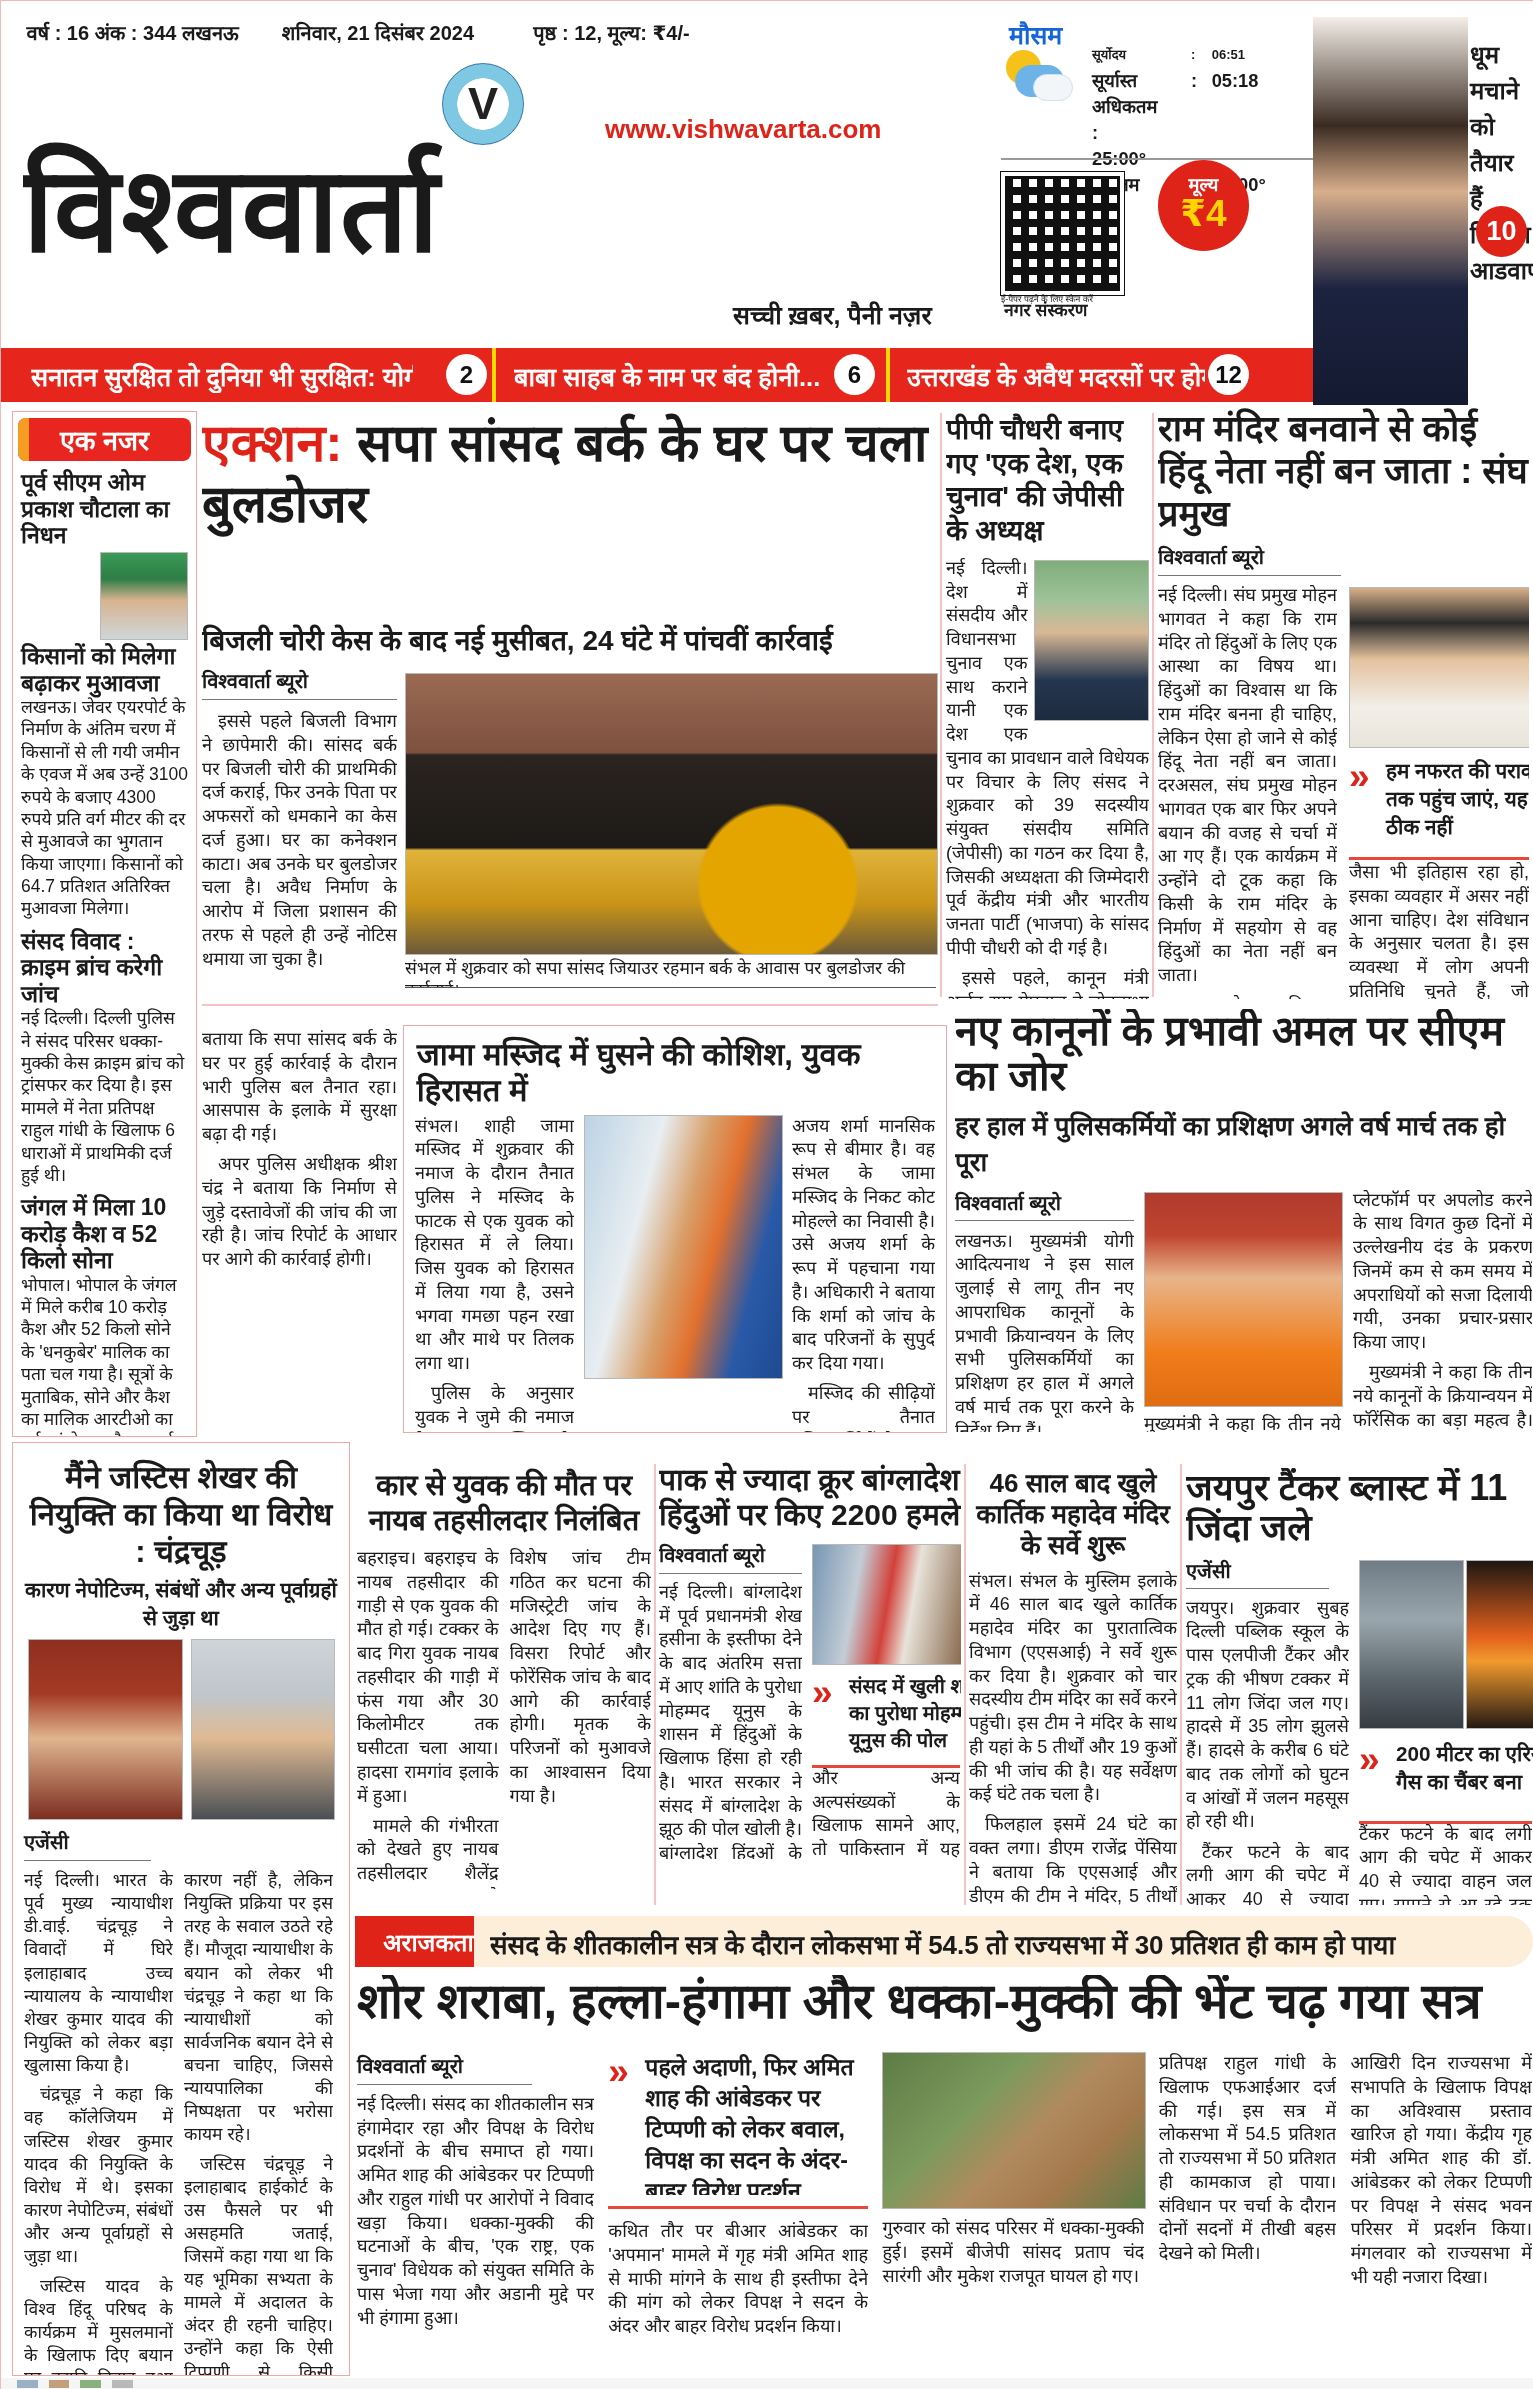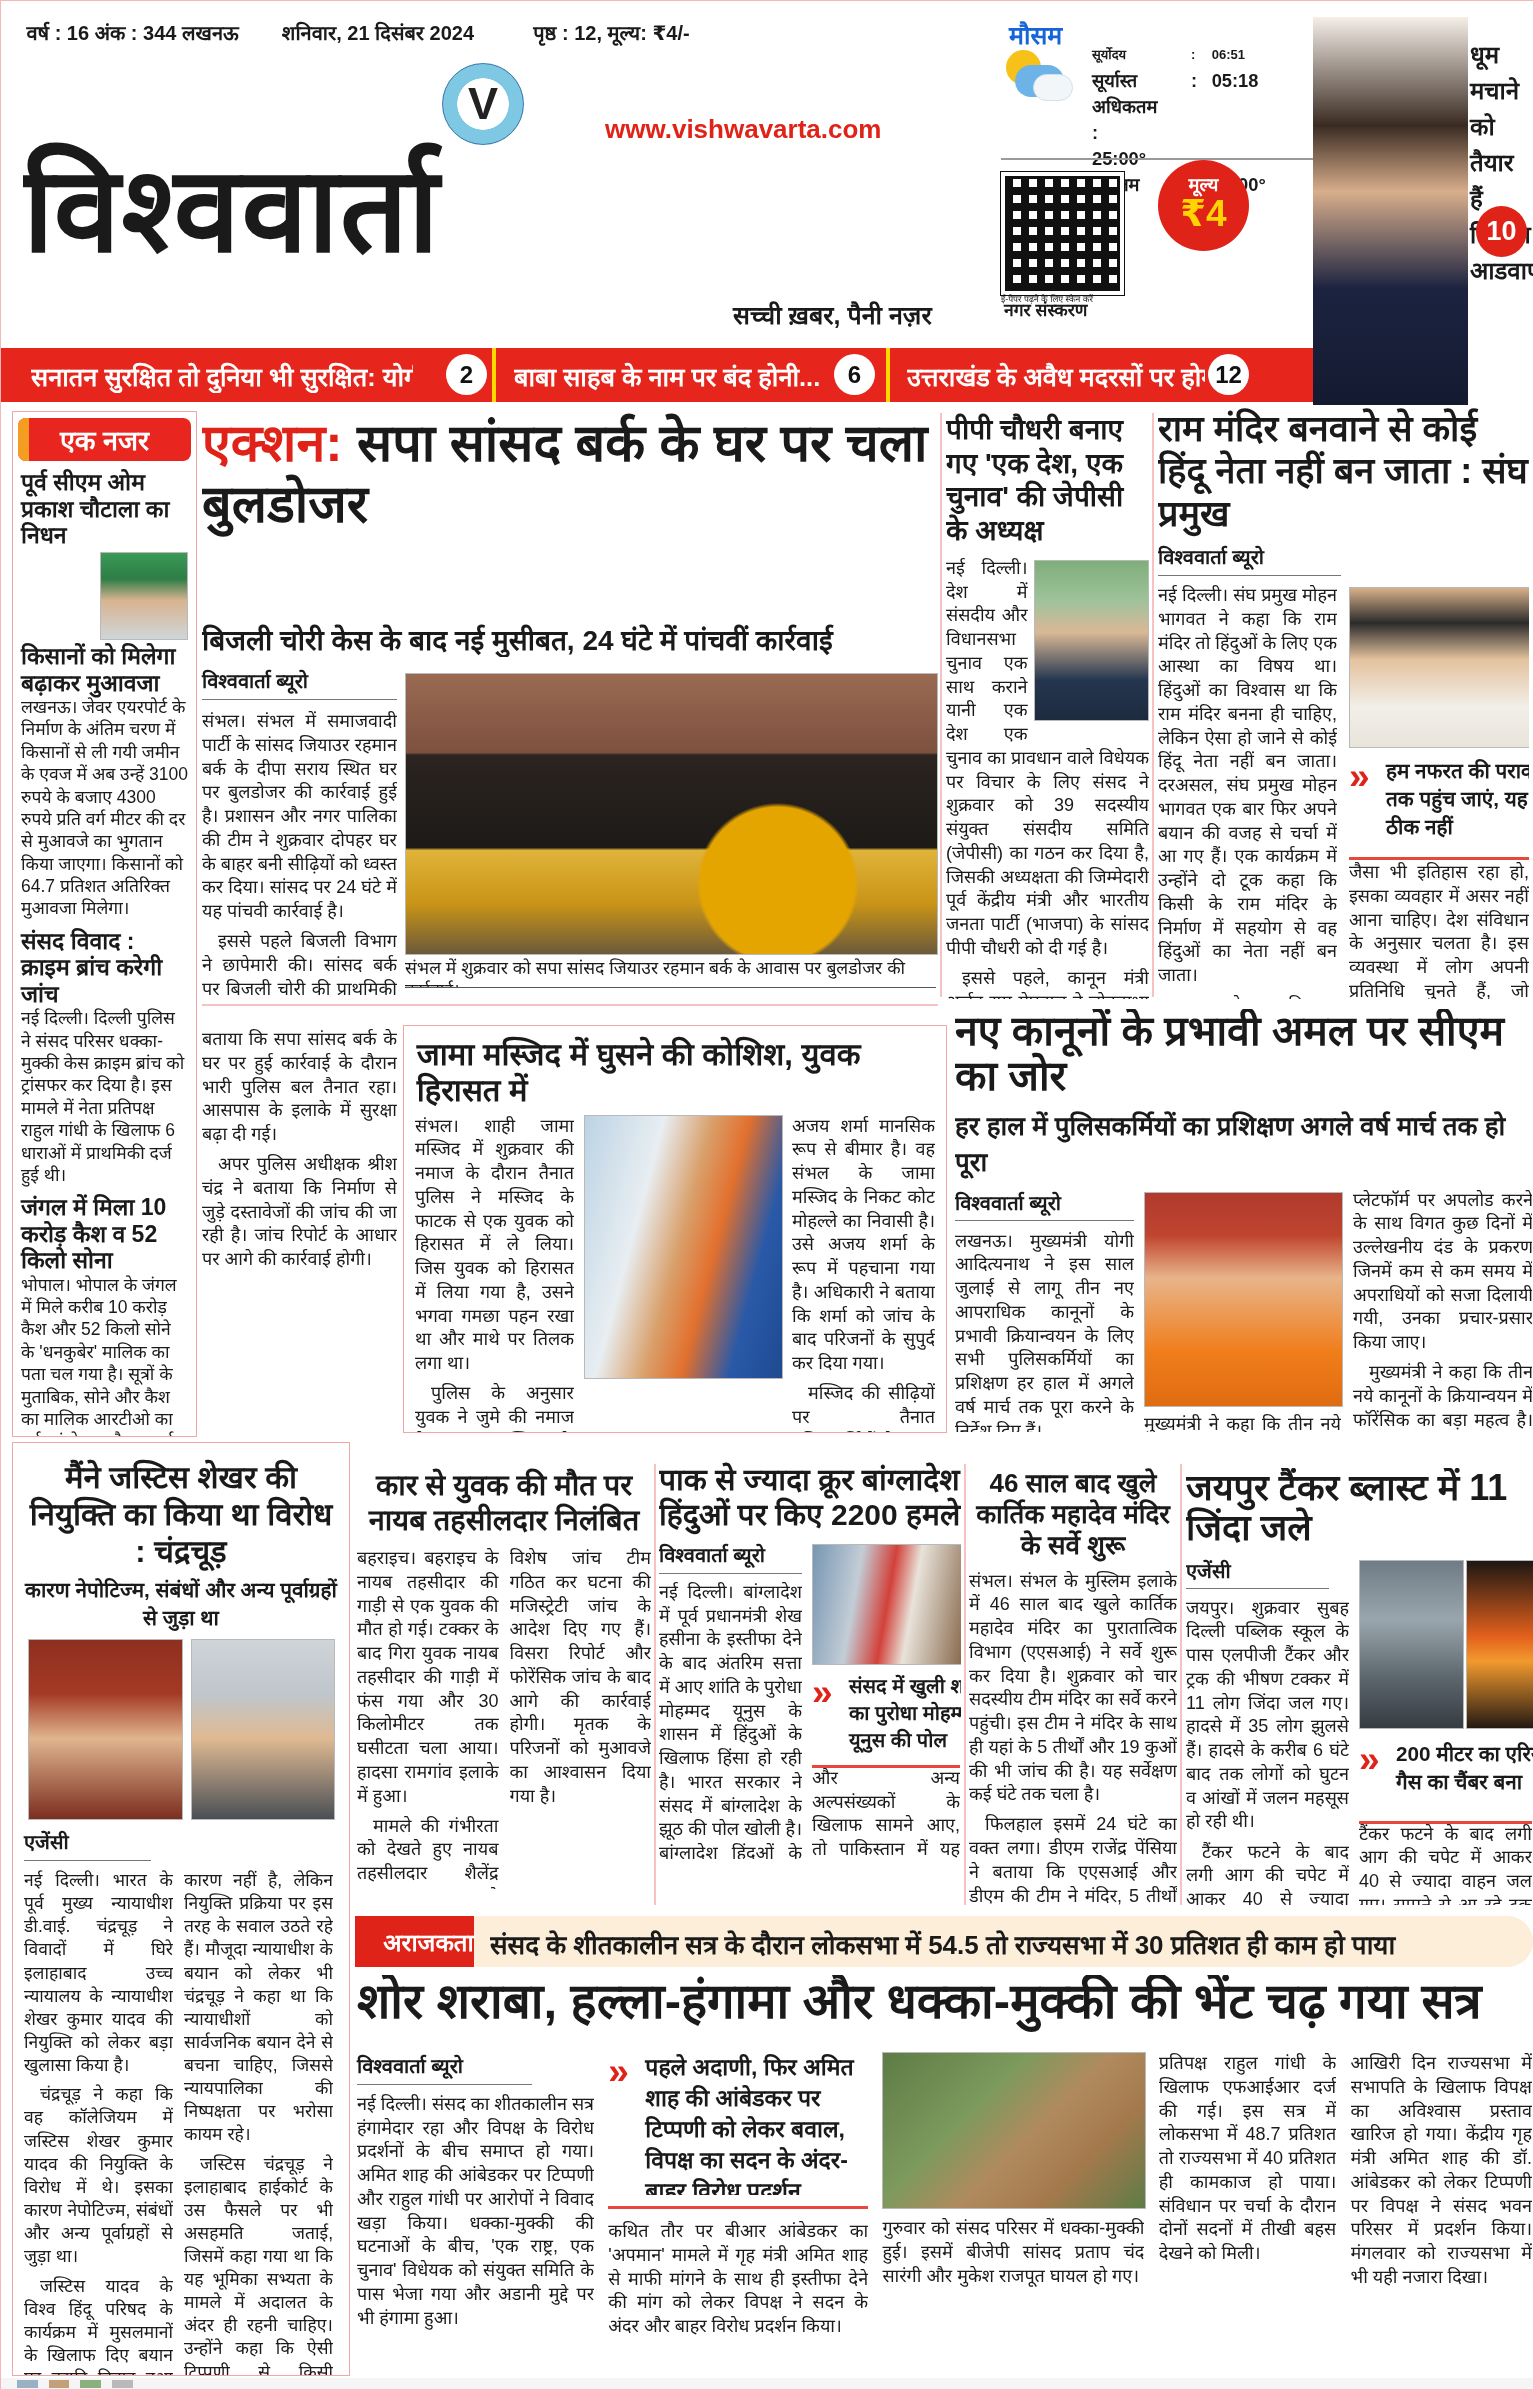--- a/index.html
+++ b/index.html
@@ -155,21 +155,20 @@
   <div class="abs hid" style="left:201px;top:412px;width:736px;height:199px;font-size:52px;font-weight:bold;line-height:1.18;">
     <span class="red">एक्शन:</span>
     <span> </span>
     <span>सपा सांसद बर्क के घर पर चला बुलडोजर</span>
   </div>
   <div class="abs b hid" style="left:201px;top:619px;width:736px;height:37px;font-size:28px;">बिजली चोरी केस के बाद नई मुसीबत, 24 घंटे में पांचवीं कार्रवाई</div>
   <div class="abs" style="left:201px;top:666px;width:195px;">
     <div class="byline">विश्ववार्ता ब्यूरो</div>
   </div>
   <div class="abs body-txt hid" style="left:201px;top:709px;width:195px;height:285px;">
-    <p class="first">संभल। संभल में समाजवादी पार्टी के सांसद जियाउर रहमान बर्क के दीपा सराय स्थित घर पर बुलडोजर की कार्रवाई हुई है। प्रशासन और नगर पालिका की टीम ने शुक्रवार दोपहर घर के बाहर बनी सीढ़ियों को ध्वस्त कर दिया। सांसद पर 24 घंटे में यह पांचवी कार्रवाई है।</p>
     <p>इससे पहले बिजली विभाग ने छापेमारी की। सांसद बर्क पर बिजली चोरी की प्राथमिकी दर्ज कराई, फिर उनके पिता पर अफसरों को धमकाने का केस दर्ज हुआ। घर का कनेक्शन काटा। अब उनके घर बुलडोजर चला है। अवैध निर्माण के आरोप में जिला प्रशासन की तरफ से पहले ही उन्हें नोटिस थमाया जा चुका है।</p>
 
   </div>
   <div class="abs photo ph-bulldozer" style="left:404px;top:672px;width:531px;height:280px;"></div>
   <div class="abs caption hid" style="left:404px;top:957px;width:531px;height:29px;border-bottom:1.6px solid #555;">संभल में शुक्रवार को सपा सांसद जियाउर रहमान बर्क के आवास पर बुलडोजर की कार्रवाई।</div>
   <div class="abs body-txt hid" style="left:201px;top:1027px;width:195px;height:402px;">
     <p class="first">बताया कि सपा सांसद बर्क के घर पर हुई कार्रवाई के दौरान भारी पुलिस बल तैनात रहा। आसपास के इलाके में सुरक्षा बढ़ा दी गई।</p>
     <p>अपर पुलिस अधीक्षक श्रीश चंद्र ने बताया कि निर्माण से जुड़े दस्तावेजों की जांच की जा रही है। जांच रिपोर्ट के आधार पर आगे की कार्रवाई होगी।</p>
   </div>
 
@@ -349,21 +348,21 @@
           <p class="first">कथित तौर पर बीआर आंबेडकर का 'अपमान' मामले में गृह मंत्री अमित शाह से माफी मांगने के साथ ही इस्तीफा देने की मांग को लेकर विपक्ष ने सदन के अंदर और बाहर विरोध प्रदर्शन किया।</p>
         </div>
       </div>
       <div style="width:262px;">
         <div class="photo ph-parliament" style="width:262px;height:155px;"></div>
         <div class="body-txt hid" style="margin-top:8px;height:127px;">
           <p class="first">गुरुवार को संसद परिसर में धक्का-मुक्की हुई। इसमें बीजेपी सांसद प्रताप चंद सारंगी और मुकेश राजपूत घायल हो गए।</p>
         </div>
       </div>
       <div class="body-txt hid" style="width:179px;height:296px;">
-        <p class="first">प्रतिपक्ष राहुल गांधी के खिलाफ एफआईआर दर्ज की गई। इस सत्र में लोकसभा में 48.7 प्रतिशत तो राज्यसभा में 40 प्रतिशत ही कामकाज हो पाया। संविधान पर चर्चा के दौरान दोनों सदनों में तीखी बहस देखने को मिली।</p>
+        <p class="first">प्रतिपक्ष राहुल गांधी के खिलाफ एफआईआर दर्ज की गई। इस सत्र में लोकसभा में 54.5 प्रतिशत तो राज्यसभा में 50 प्रतिशत ही कामकाज हो पाया। संविधान पर चर्चा के दौरान दोनों सदनों में तीखी बहस देखने को मिली।</p>
       </div>
       <div class="body-txt hid" style="width:183px;height:296px;">
         <p class="first">आखिरी दिन राज्यसभा में सभापति के खिलाफ विपक्ष का अविश्वास प्रस्ताव खारिज हो गया। केंद्रीय गृह मंत्री अमित शाह की डॉ. आंबेडकर को लेकर टिप्पणी पर विपक्ष ने संसद भवन परिसर में प्रदर्शन किया। मंगलवार को राज्यसभा में भी यही नजारा दिखा।</p>
       </div>
     </div>
   </div>
 
   <div class="abs" style="left:0;top:2377px;width:1533px;height:12px;background:#f5f5f5;display:flex;gap:11px;align-items:center;padding-left:16px;">
     <div style="width:20.7px;height:7.2px;background:#9ab0c4;"></div>
     <div style="width:20.7px;height:7.2px;background:#c4a07a;"></div>

